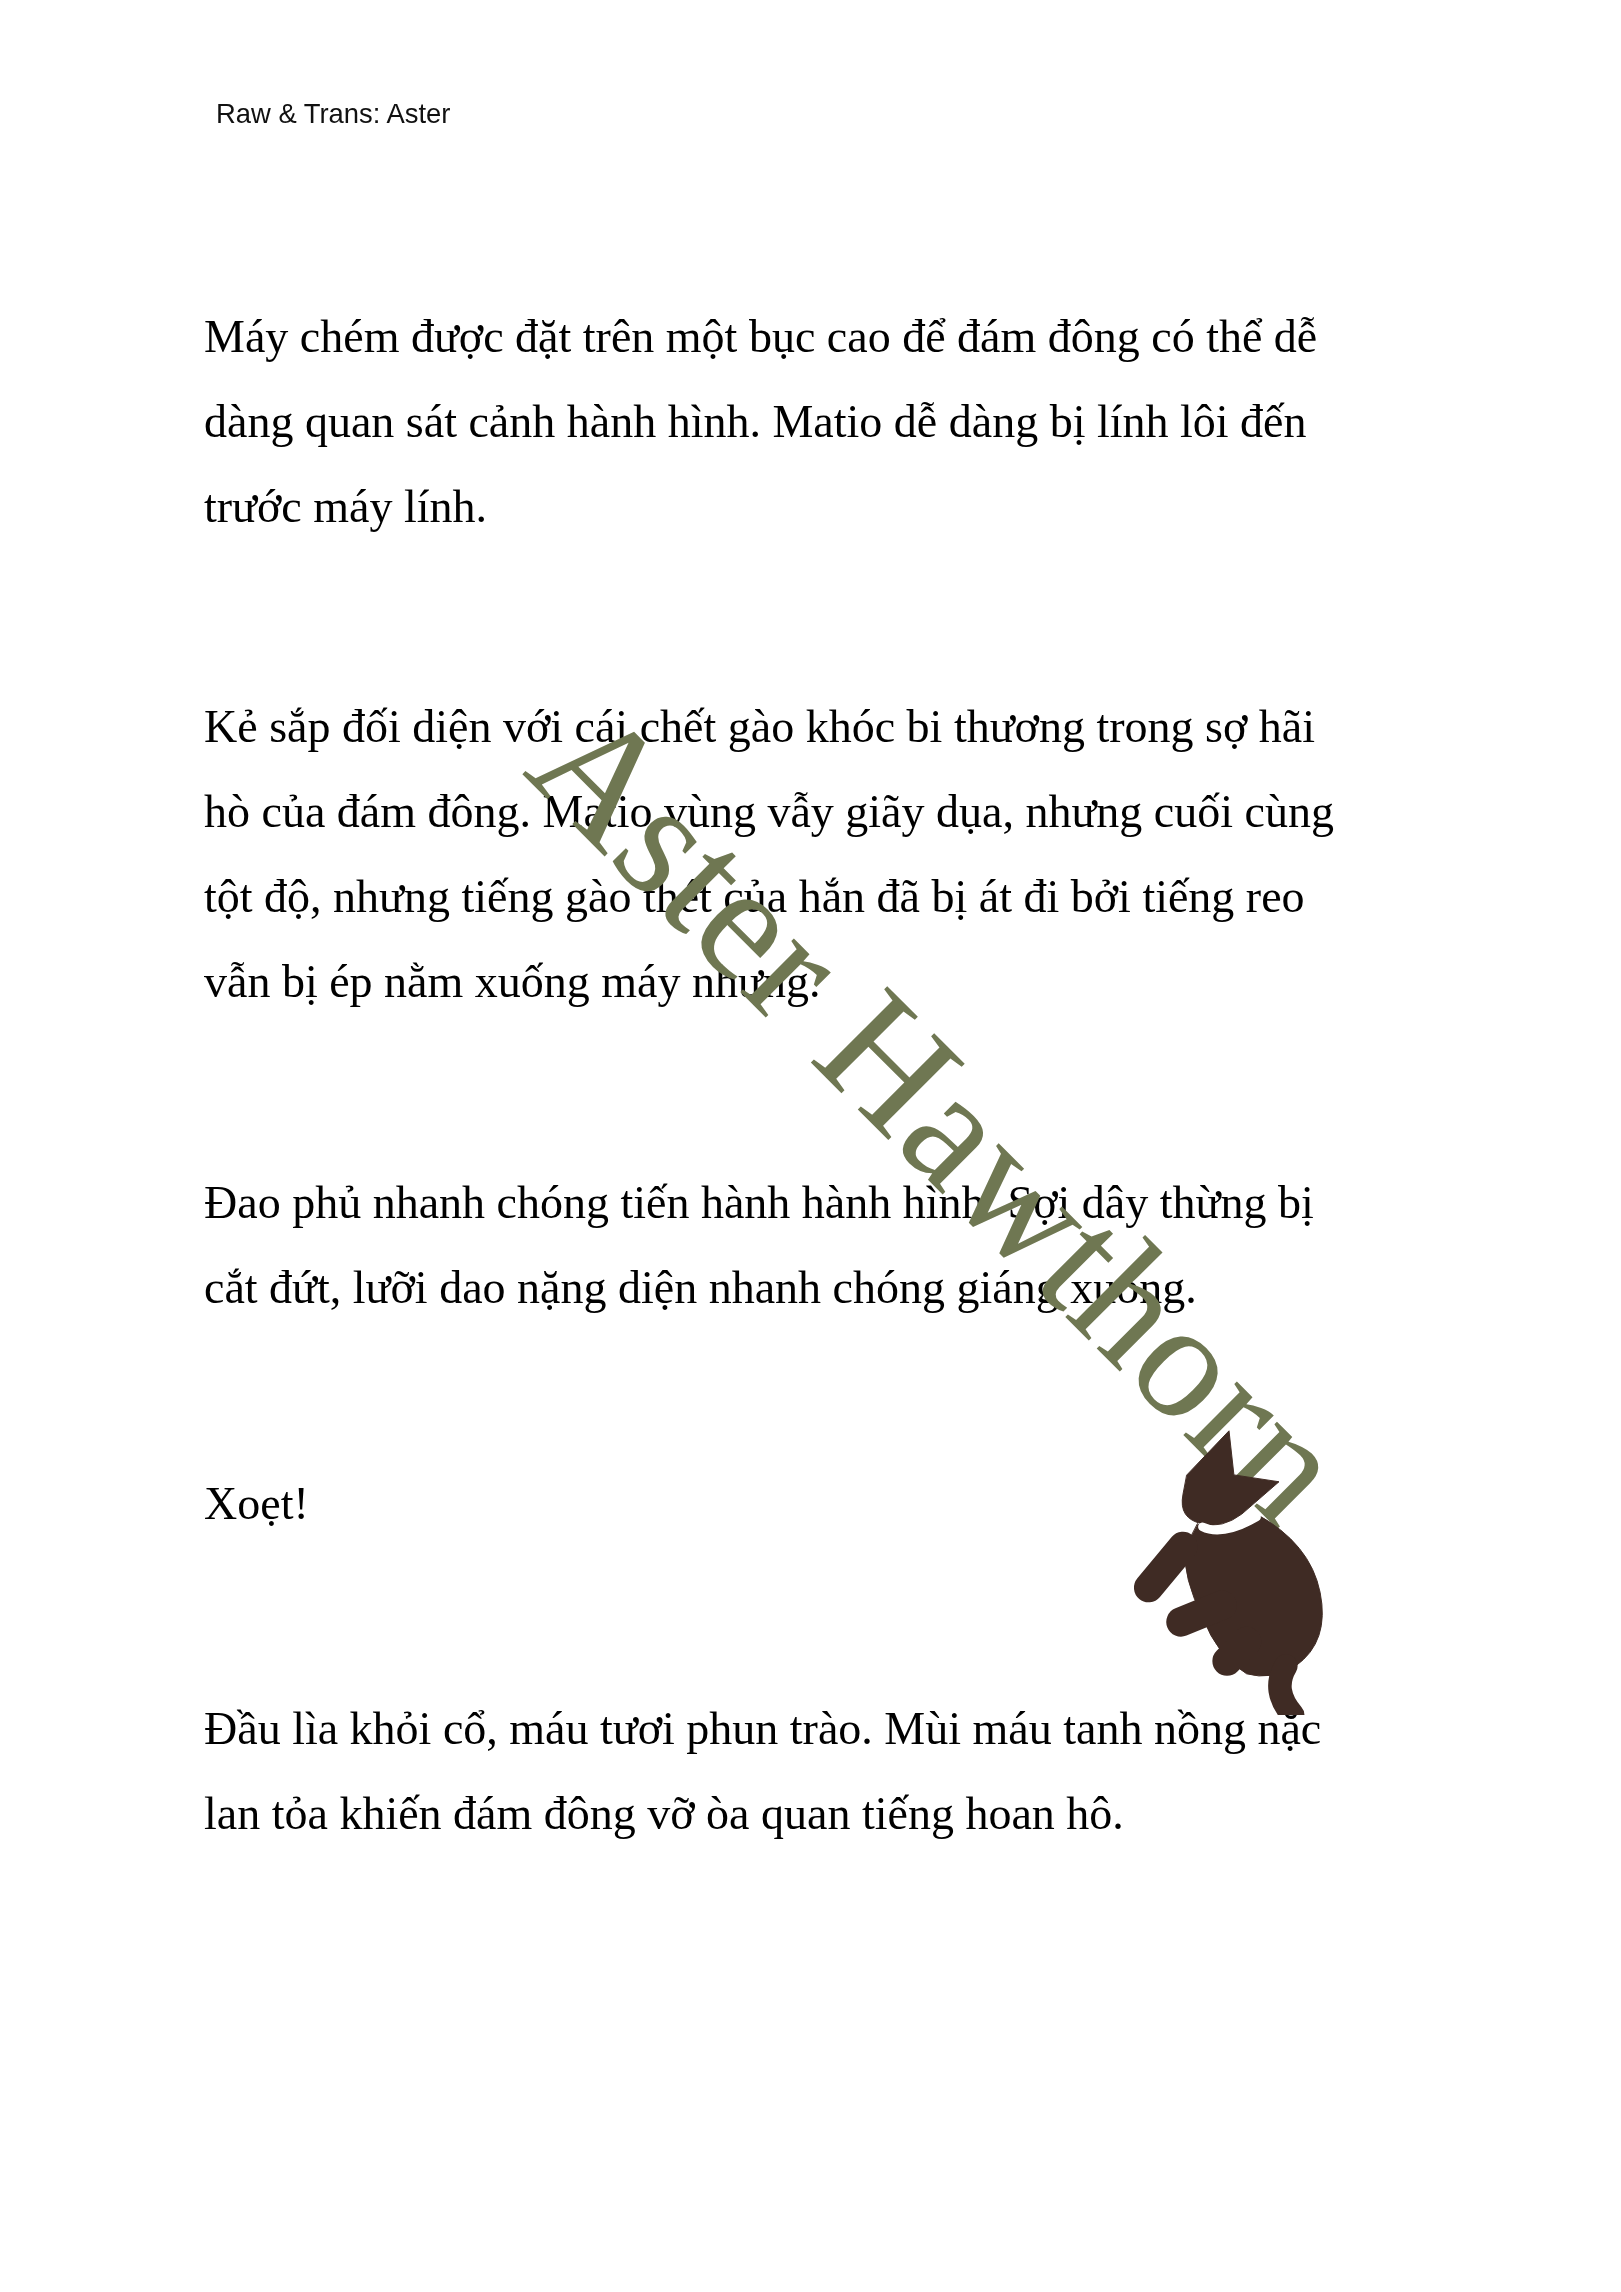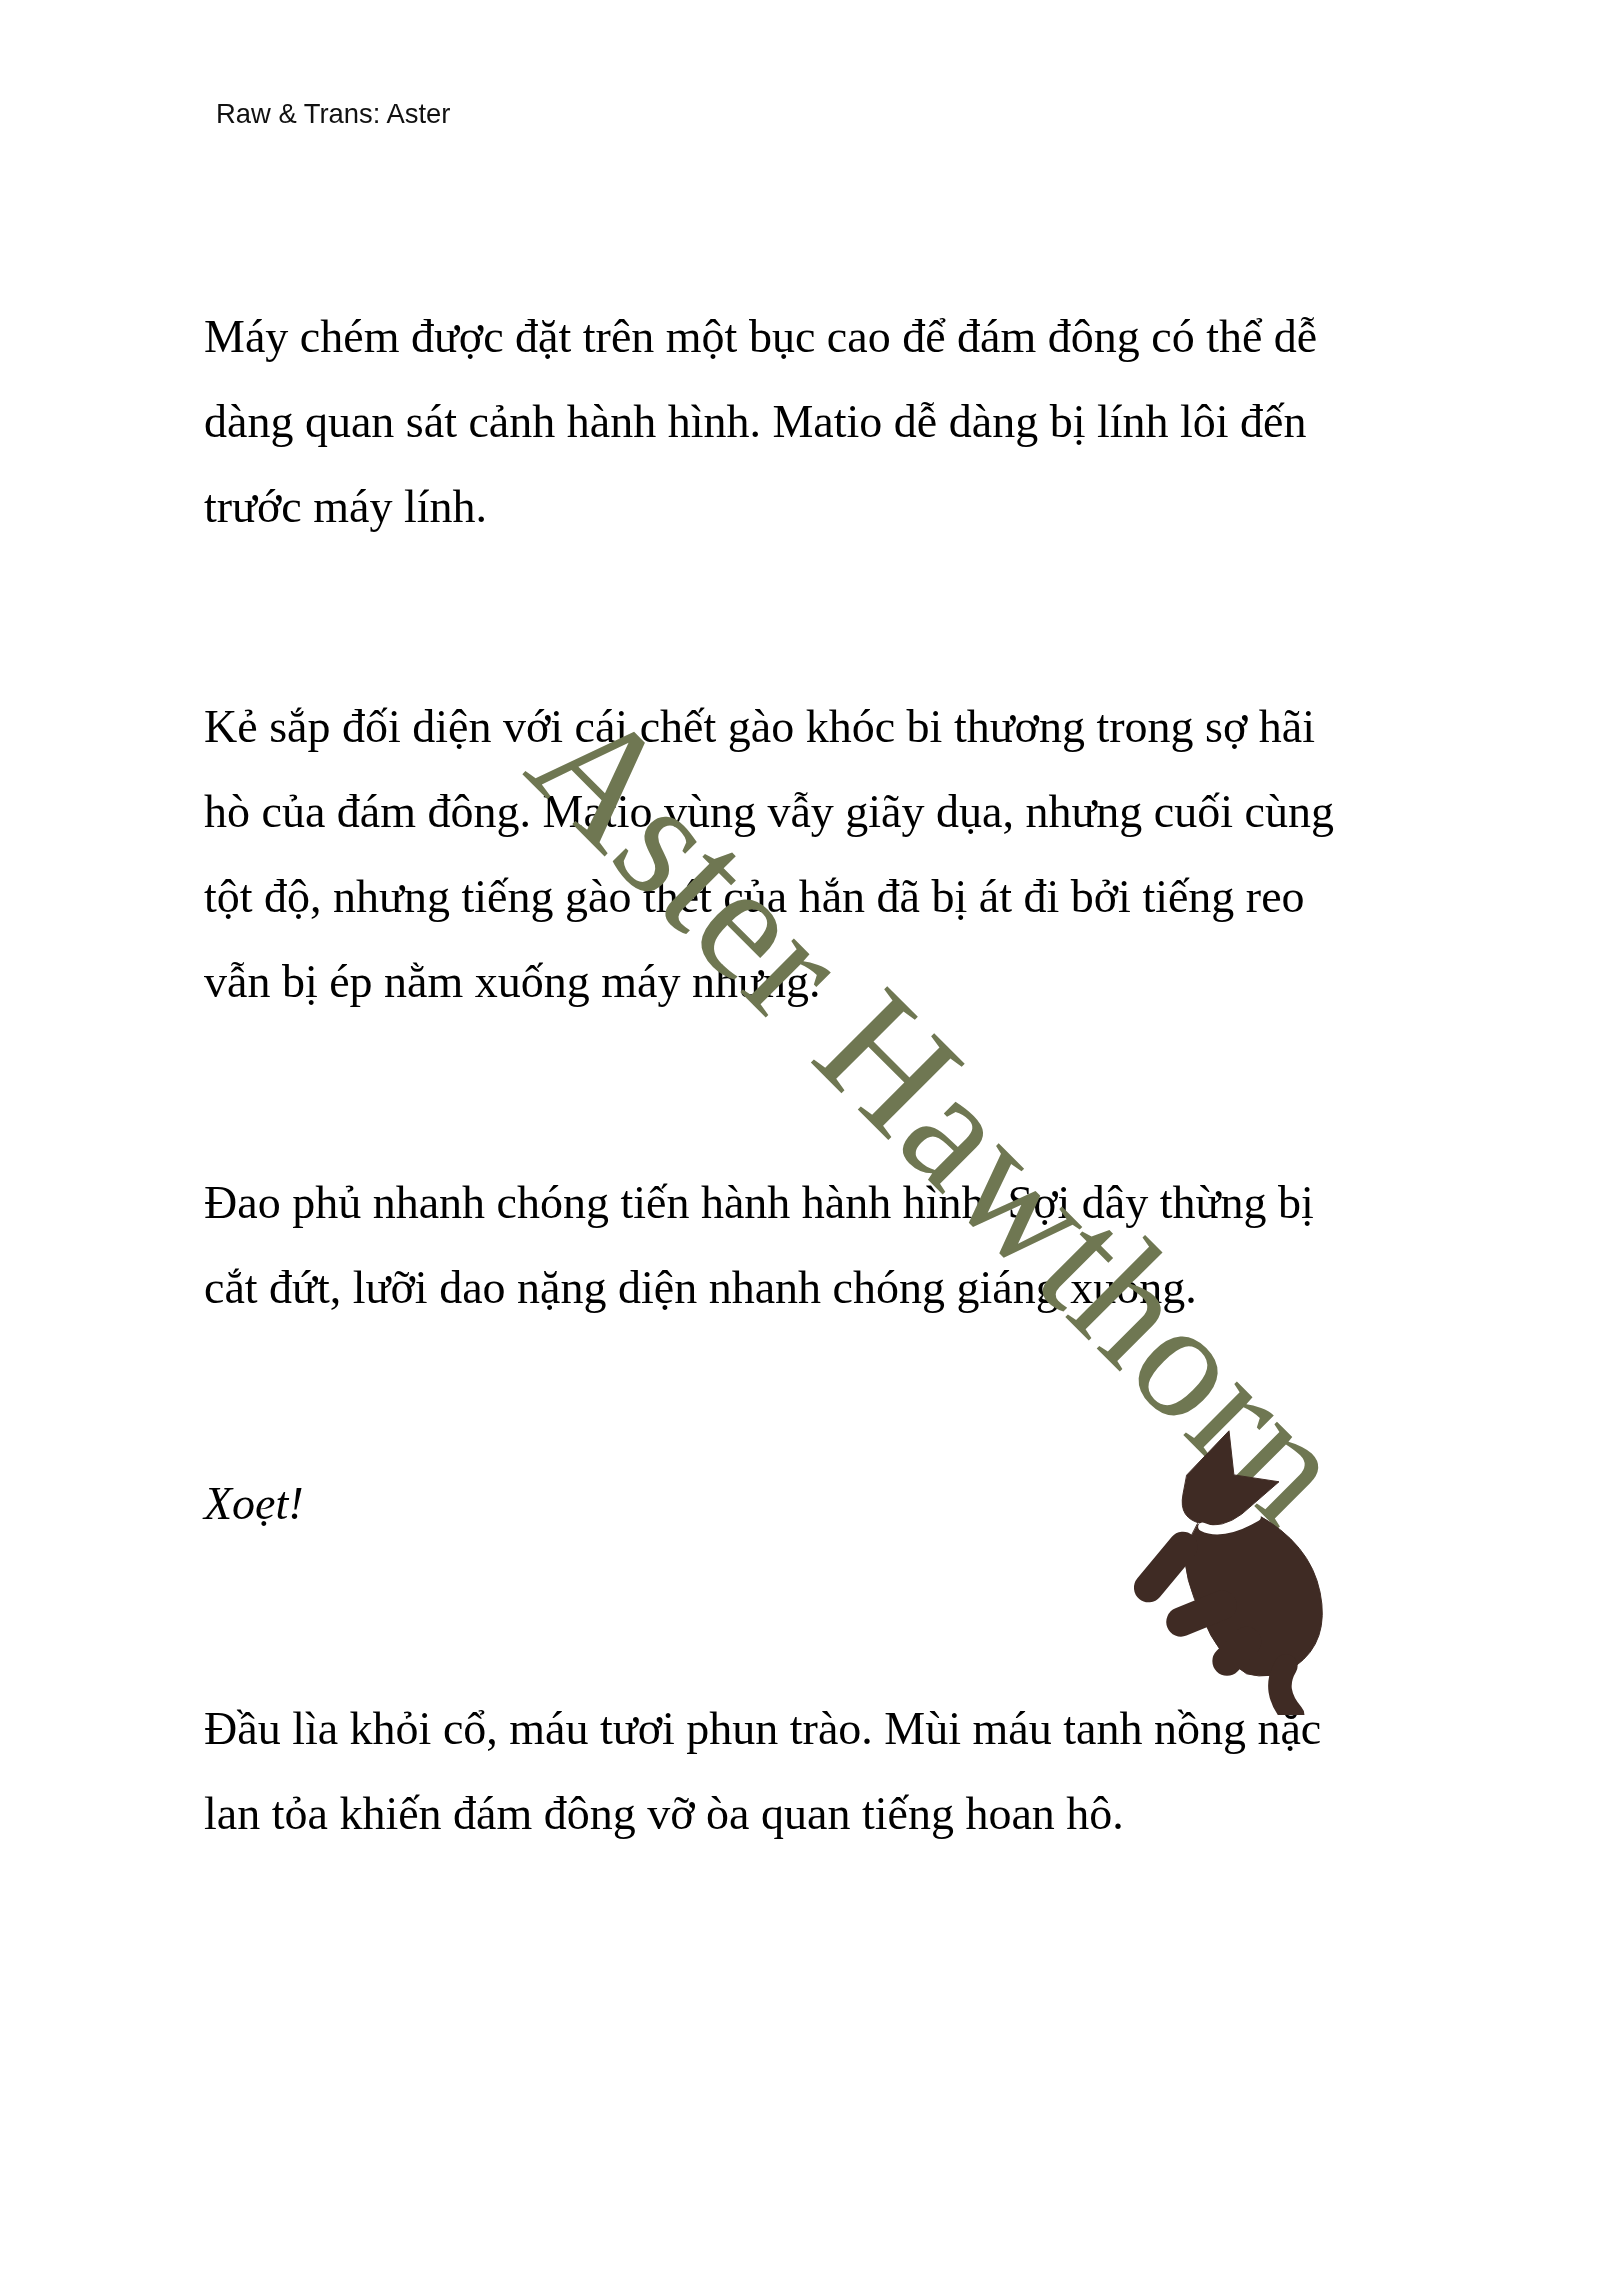--- a/index.html
+++ b/index.html
@@ -6,21 +6,21 @@
   body { width:1621px; height:2293px; position:relative; overflow:hidden; }
   .header {
     position:absolute; left:216px; top:98px;
     font-family:"Liberation Sans", sans-serif; font-size:27.4px; color:#111;
   }
   .para {
     position:absolute; left:204px; width:1274px;
     font-family:"Liberation Serif", serif; font-size:46px; line-height:85px;
     color:#000; margin:0;
   }
-  .para.italic { font-style:italic; }
+  .para.italic { }
   .watermark {
     position:absolute; left:201px; top:1010px;
     font-family:"Liberation Serif", serif; font-size:165px; color:#6f7752;
     transform-origin:0 0; transform:rotate(45deg) translate(59px,-544px);
     white-space:nowrap; pointer-events:none; letter-spacing:1px;
   }
   .cat { position:absolute; left:1124px; top:1421px; width:211px; height:294px; }
 </style>
 </head>
 <body>

